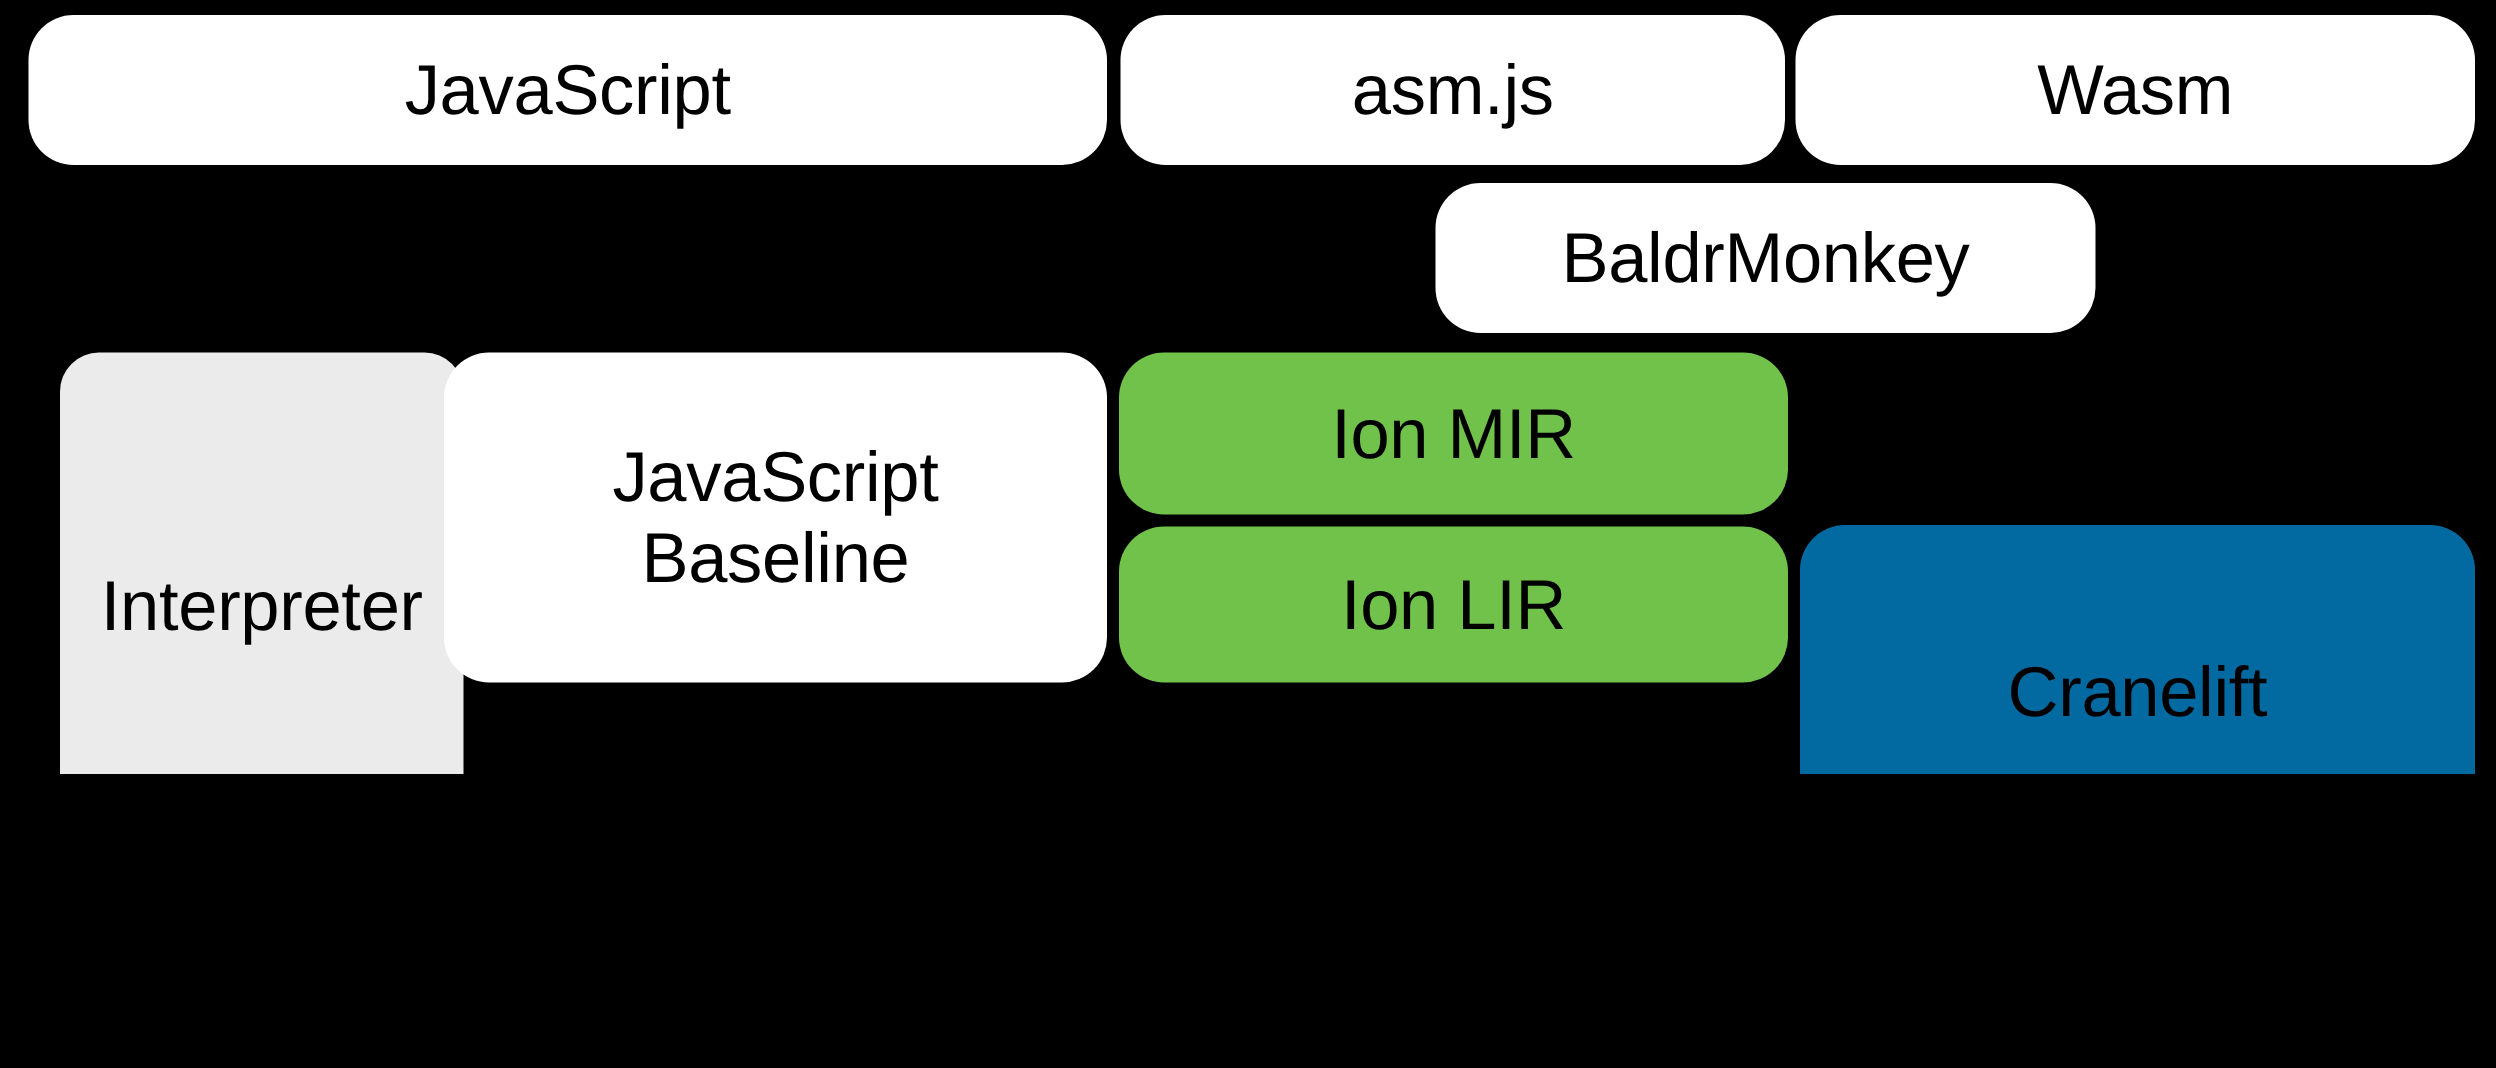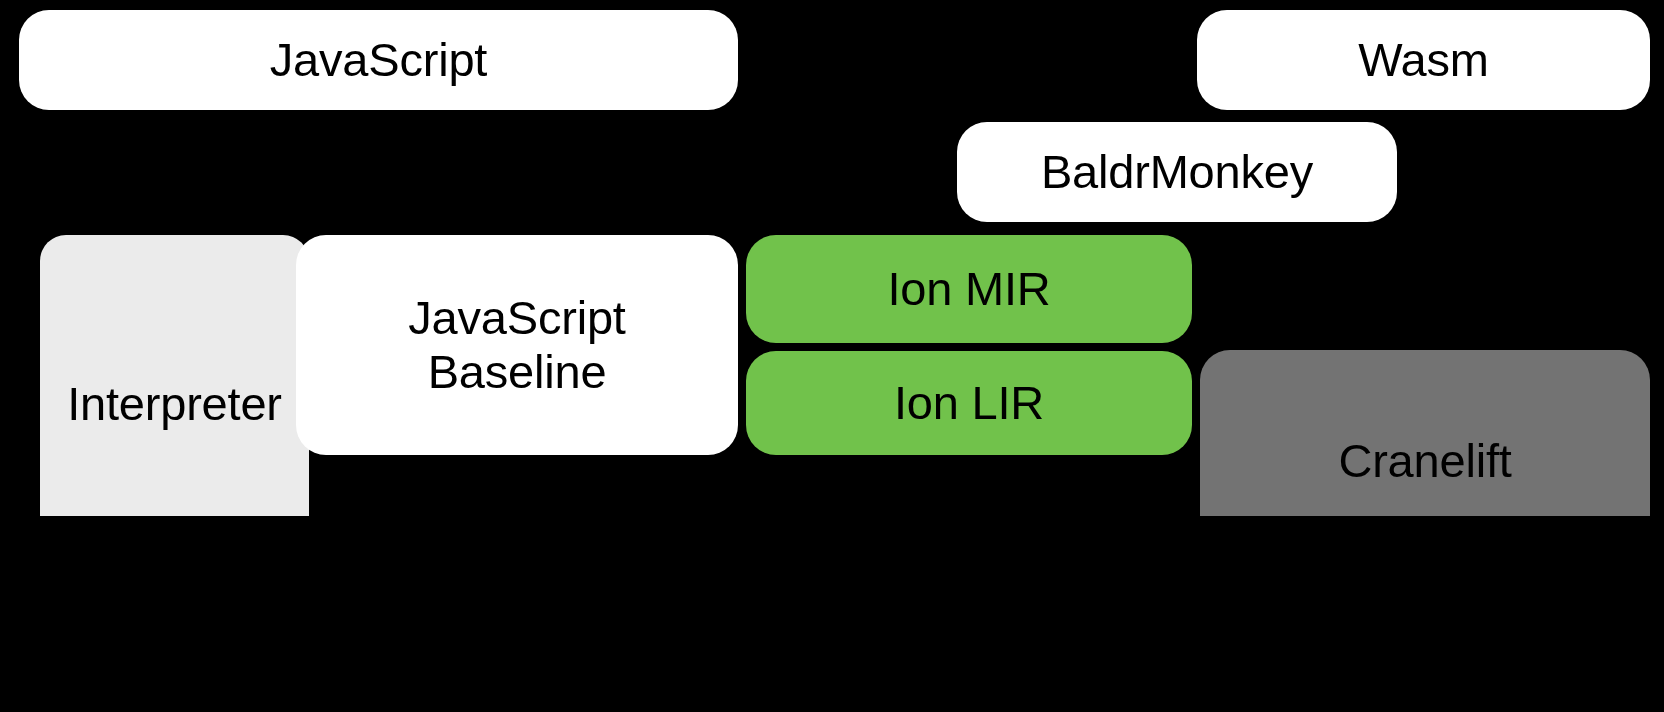--- a/index.html
+++ b/index.html
@@ -28,21 +28,21 @@
     color: #000000;
     font-size: 47px;
     line-height: 1.14;
     letter-spacing: -0.2px;
     white-space: pre-line;
     padding: 0 8px;
   }
   .fill-white  { background: #ffffff; }
   .fill-gray   { background: #ebebeb; }
   .fill-green  { background: #71c24b; }
-  .fill-pink   { background: #737373; }
+  .fill-pink   { background: #0369a1; }
 
   
   .n-javascript      { left: 19px;   top: 10px;  width: 719px;  height: 100px; }
   .n-asmjs           { left: 747px;  top: 10px;  width: 443px;  height: 100px; }
   .n-wasm            { left: 1197px; top: 10px;  width: 453px;  height: 100px; }
 
   
   .n-js-bytecode     { left: 19px;   top: 122px; width: 953px;  height: 100px; }
   .n-baldrmonkey     { left: 957px;  top: 122px; width: 440px;  height: 100px; }
 
@@ -57,20 +57,21 @@
   
   .n-native-code     { left: 280px;  top: 581px; width: 1370px; height: 108px; }
 </style>
 </head>
 <body>
 
 <div id="stage">
 
   <div class="node fill-white n-javascript">JavaScript</div>
 
+  <div class="node fill-white n-asmjs">asm.js</div>
 
   <div class="node fill-white n-wasm">Wasm</div>
 
 
   <div class="node fill-white n-baldrmonkey">BaldrMonkey</div>
 
   <div class="node fill-gray n-interpreter">Interpreter</div>
 
   <div class="node fill-white n-js-baseline">JavaScript
 Baseline</div>

